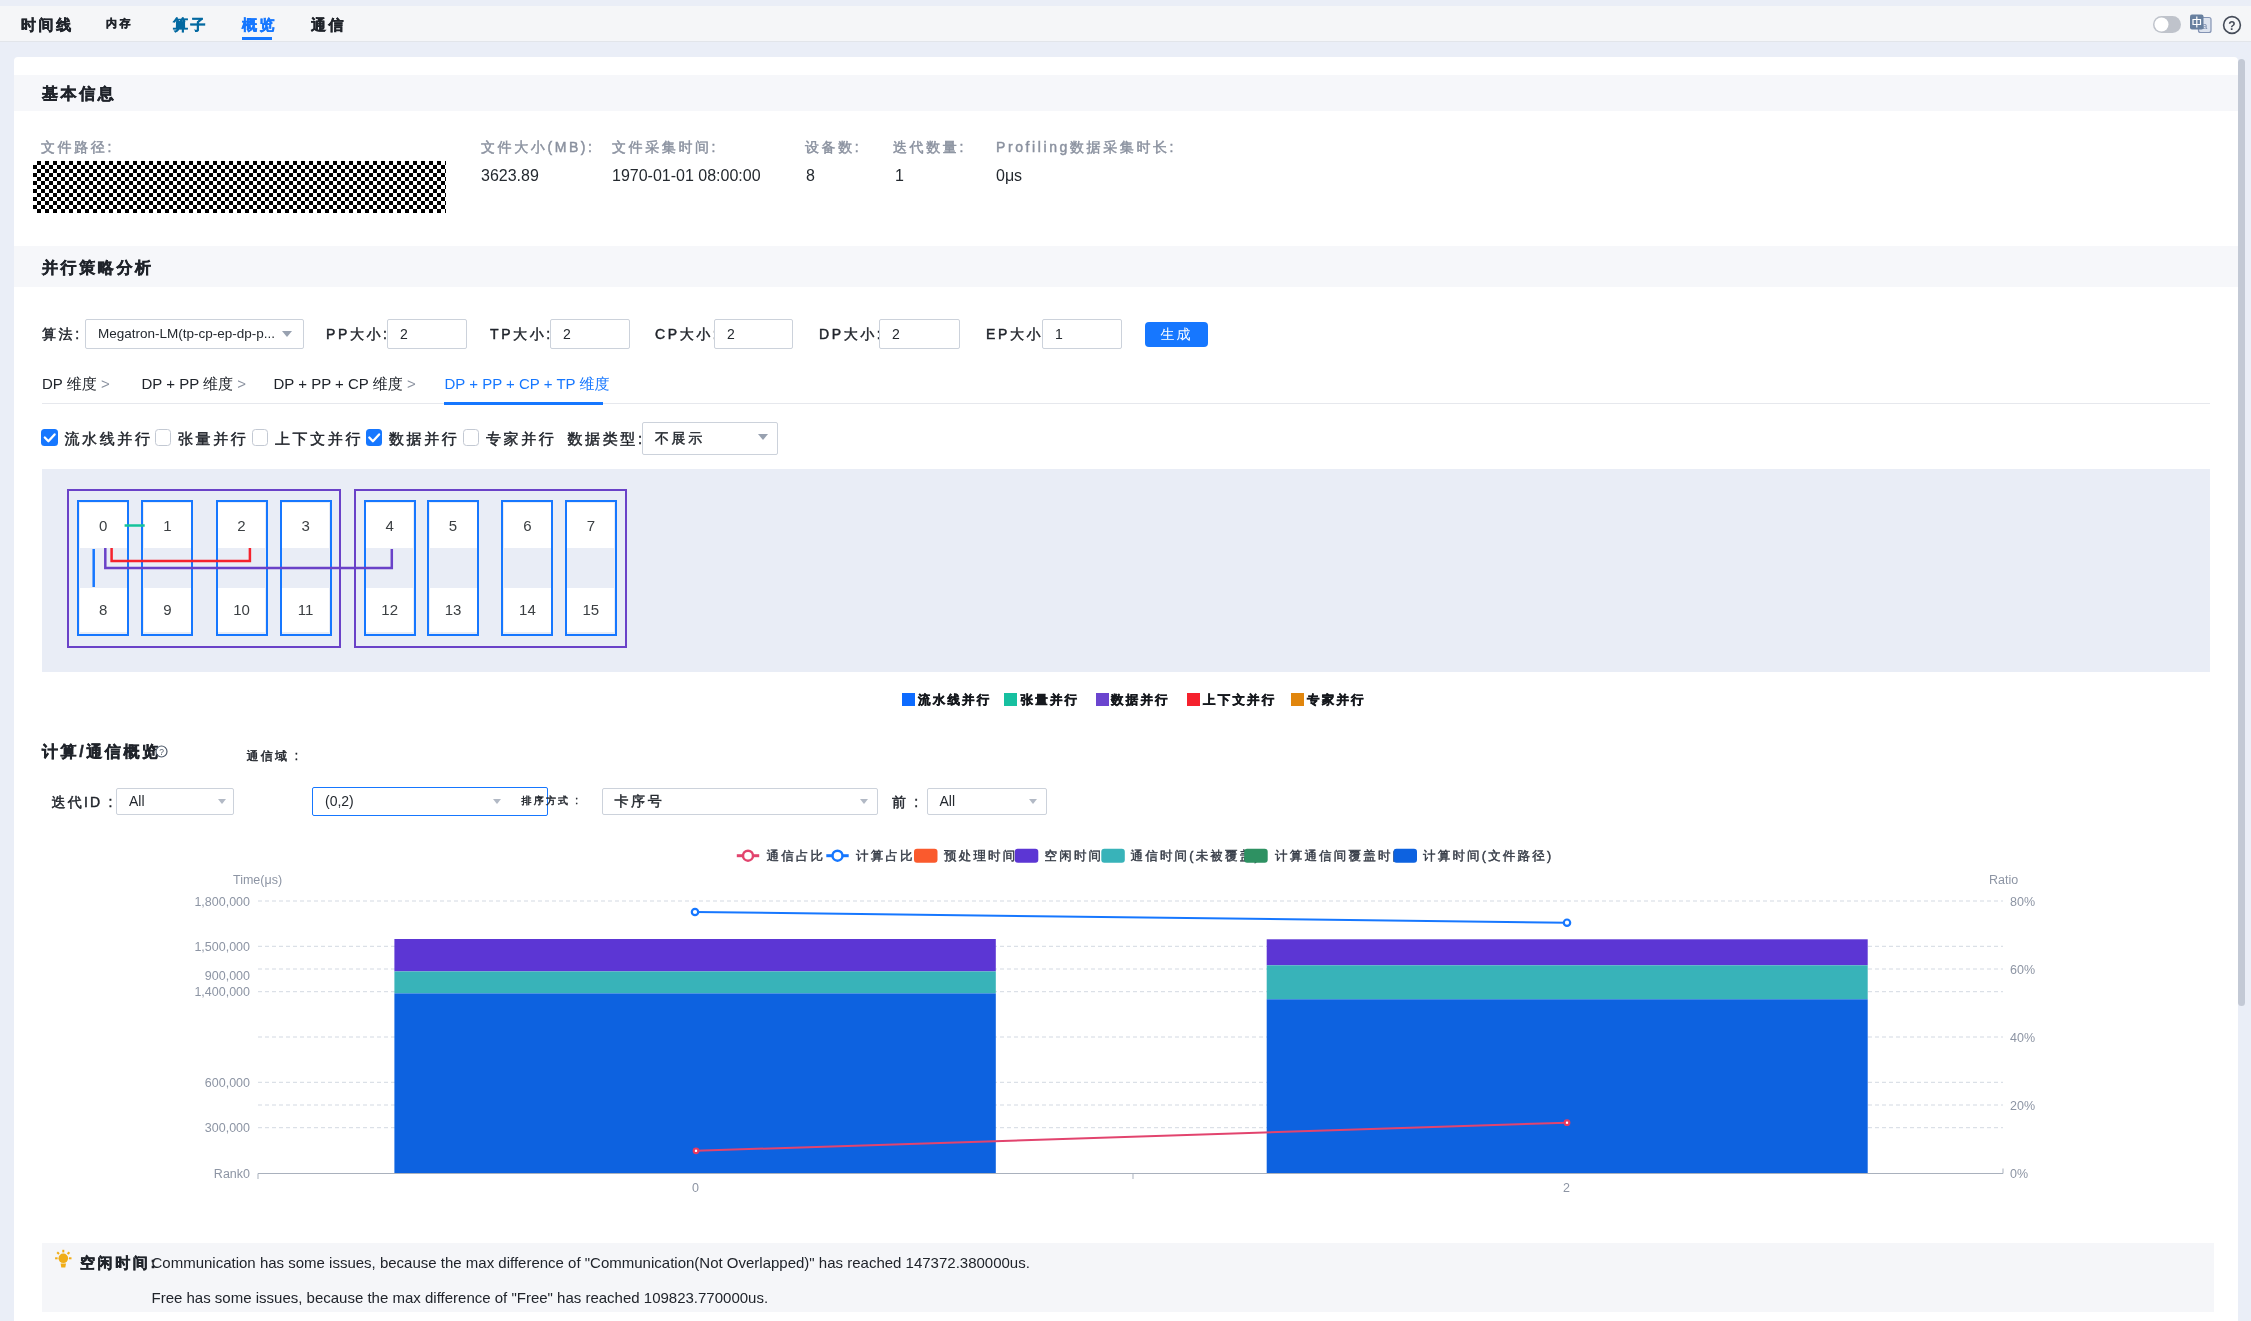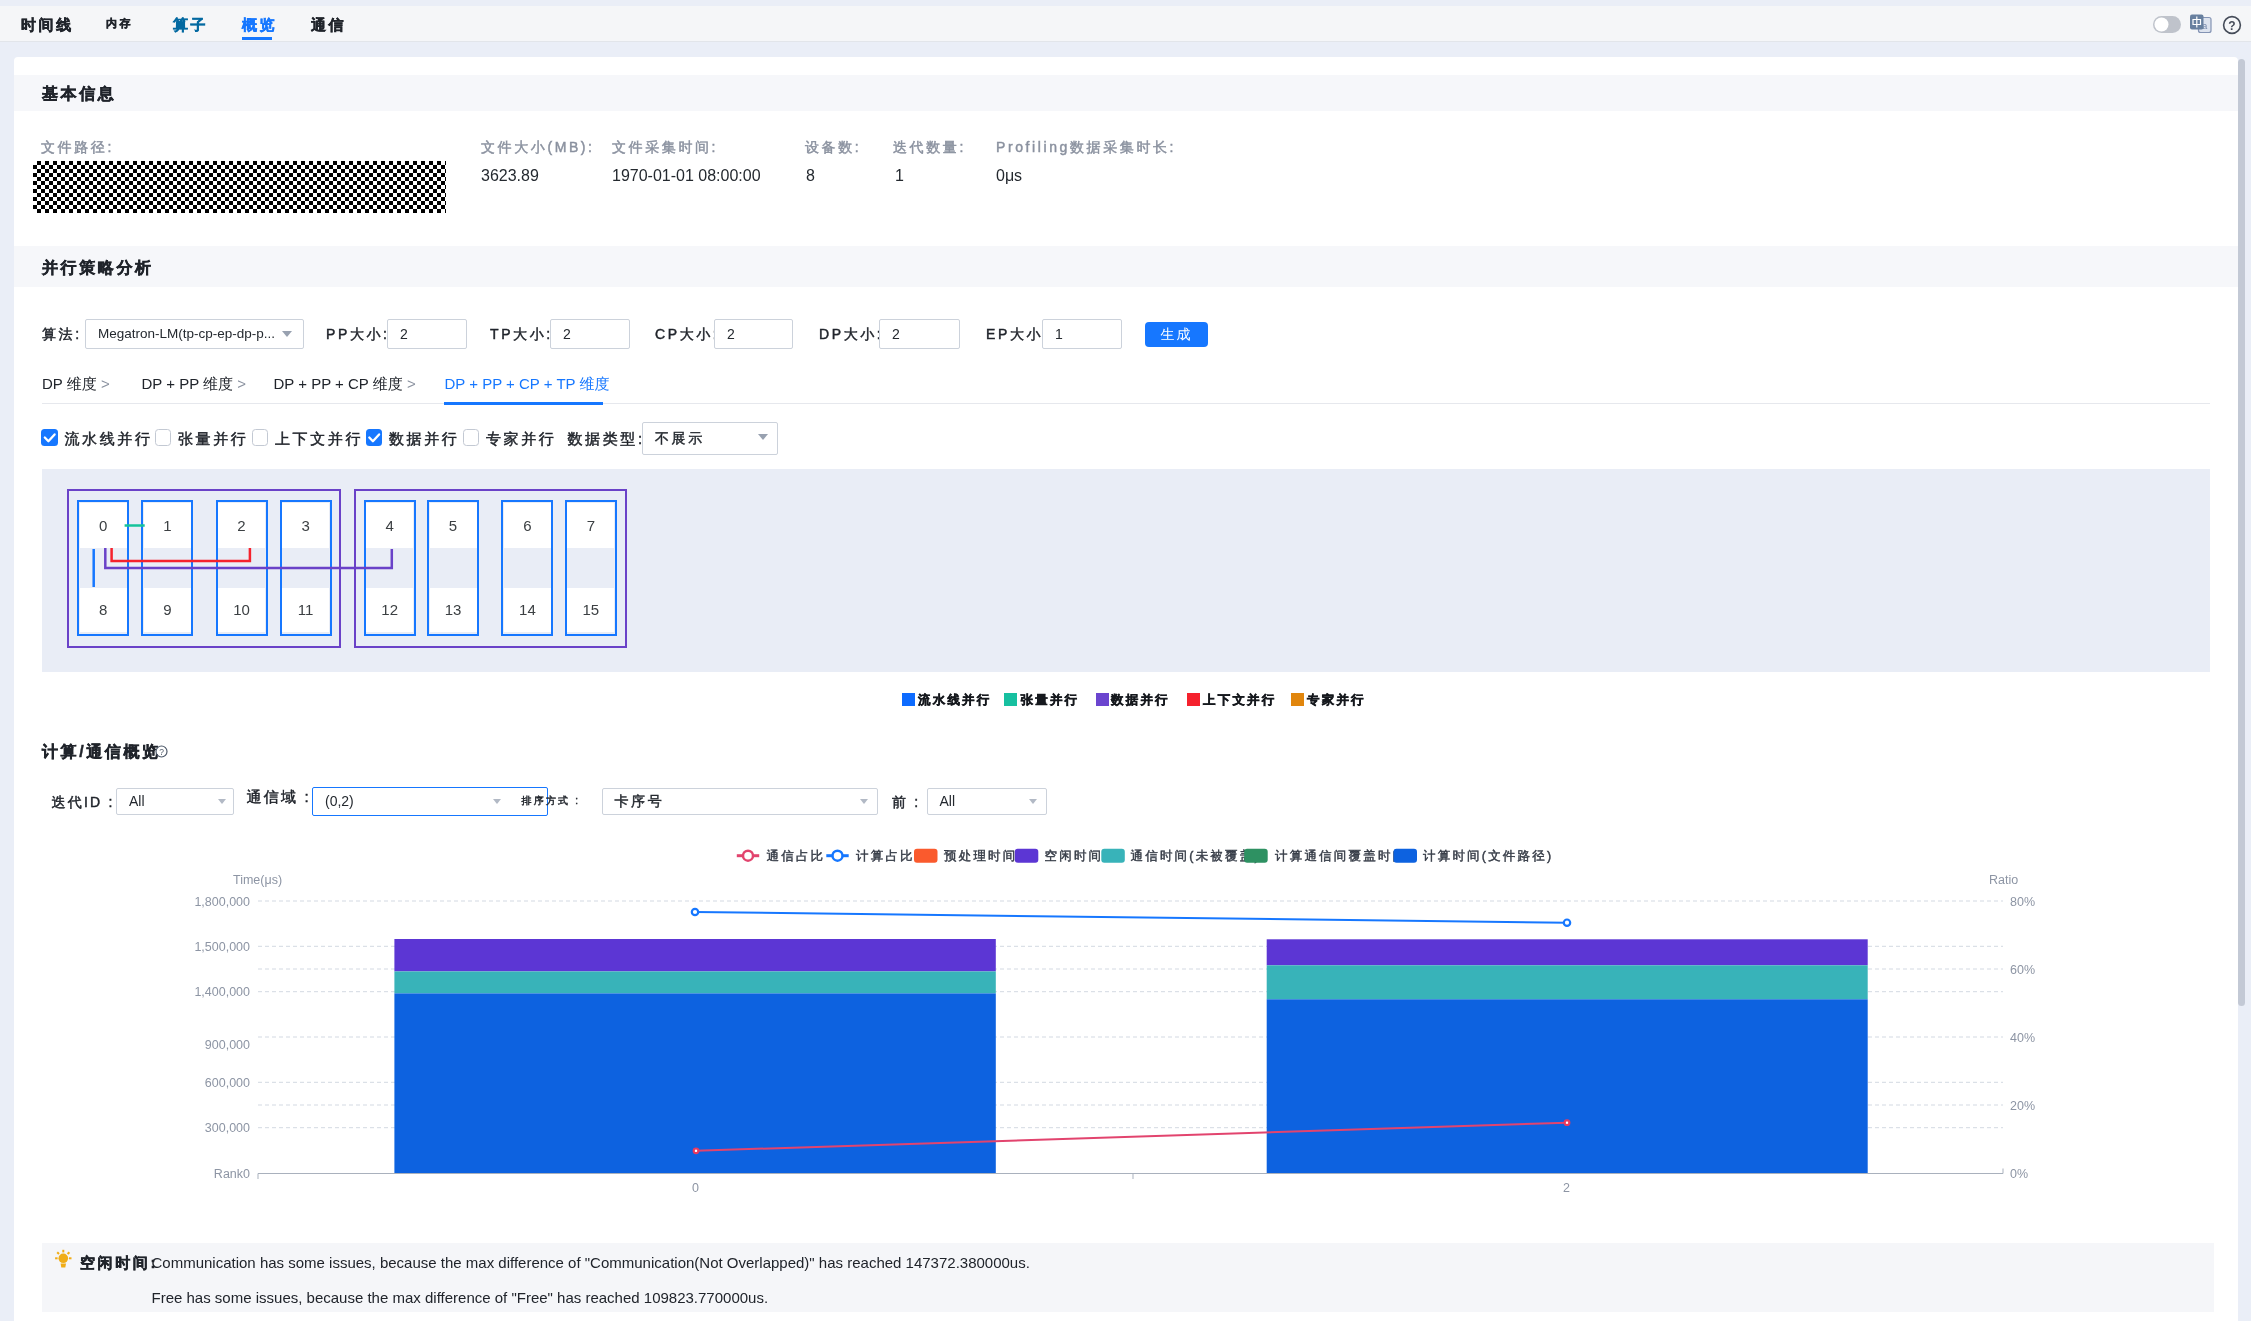--- a/index.html
+++ b/index.html
@@ -133,40 +133,40 @@
 <div class="lt1 cjs" style="left:1111px">数据并行</div>
 <div class="lg1" style="left:1186.5px;background:#f5212d"></div>
 <div class="lt1 cjs" style="left:1203px">上下文并行</div>
 <div class="lg1" style="left:1290.5px;background:#e1860d"></div>
 <div class="lt1 cjs" style="left:1307px">专家并行</div>
 
 <div class="hd cjw" style="left:42px;top:742px">计算/通信概览</div>
 
 <div class="txt" style="left:51.5px;top:794px;font-size:14px;color:#20242b;letter-spacing:2.2px;-webkit-text-stroke:0.45px currentColor">迭代ID :</div>
 <div class="inp" style="left:116px;top:787.5px;width:117.5px;height:27px;line-height:25px">All</div>
-<div class="txt" style="left:246.5px;top:788px;font-size:15px;color:#20242b;letter-spacing:2.2px;-webkit-text-stroke:0.45px currentColor">通信域 :</div>
+<div class="txt" style="left:246.5px;top:748px;font-size:12px;color:#20242b;letter-spacing:2.2px;-webkit-text-stroke:0.45px currentColor">通信域 :</div>
 <div class="inp" style="left:312px;top:786.5px;width:236px;height:29px;line-height:26px;border:1.5px solid #1677ff">(0,2)</div>
 <div class="txt" style="left:521.5px;top:794px;font-size:10px;color:#20242b;letter-spacing:2.2px;-webkit-text-stroke:0.45px currentColor">排序方式 :</div>
 <div class="inp" style="left:601.5px;top:787.5px;width:276px;height:27px;line-height:25px;letter-spacing:2.6px;-webkit-text-stroke:0.45px currentColor">卡序号</div>
 <div class="txt" style="left:892px;top:794px;font-size:14px;color:#20242b;letter-spacing:2.2px;-webkit-text-stroke:0.45px currentColor">前 :</div>
 <div class="inp" style="left:926.5px;top:787.5px;width:120px;height:27px;line-height:25px">All</div>
 
 <div class="lg2t" style="left:766.5px">通信占比</div>
 <div class="lg2t" style="left:856px">计算占比</div>
 <div class="lg2t" style="left:944px">预处理时间</div>
 <div class="lg2t" style="left:1044.5px">空闲时间</div>
 <div class="lg2t" style="left:1130.5px">通信时间(未被覆盖)</div>
 <div class="lg2t" style="left:1275px">计算通信间覆盖时间</div>
 <div class="lg2t" style="left:1423px">计算时间(文件路径)</div>
 
 <div class="axl" style="left:233px;top:873px">Time(μs)</div>
 <div class="axl" style="right:2001px;top:894.5px">1,800,000</div>
 <div class="axl" style="right:2001px;top:939.8px">1,500,000</div>
 <div class="axl" style="right:2001px;top:985.2px">1,400,000</div>
-<div class="axl" style="right:2001px;top:1038px">900,000</div>
+<div class="axl" style="right:2001px;top:969px">900,000</div>
 <div class="axl" style="right:2001px;top:1075.8px">600,000</div>
 <div class="axl" style="right:2001px;top:1121.2px">300,000</div>
 <div class="axl" style="right:2001px;top:1166.5px">Rank0</div>
 <div class="axl" style="left:1989px;top:873px">Ratio</div>
 <div class="axl" style="left:2010px;top:894.5px">80%</div>
 <div class="axl" style="left:2010px;top:962.5px">60%</div>
 <div class="axl" style="left:2010px;top:1030.5px">40%</div>
 <div class="axl" style="left:2010px;top:1098.5px">20%</div>
 <div class="axl" style="left:2010px;top:1166.5px">0%</div>
 <div class="axl" style="left:692px;top:1181px">0</div>

